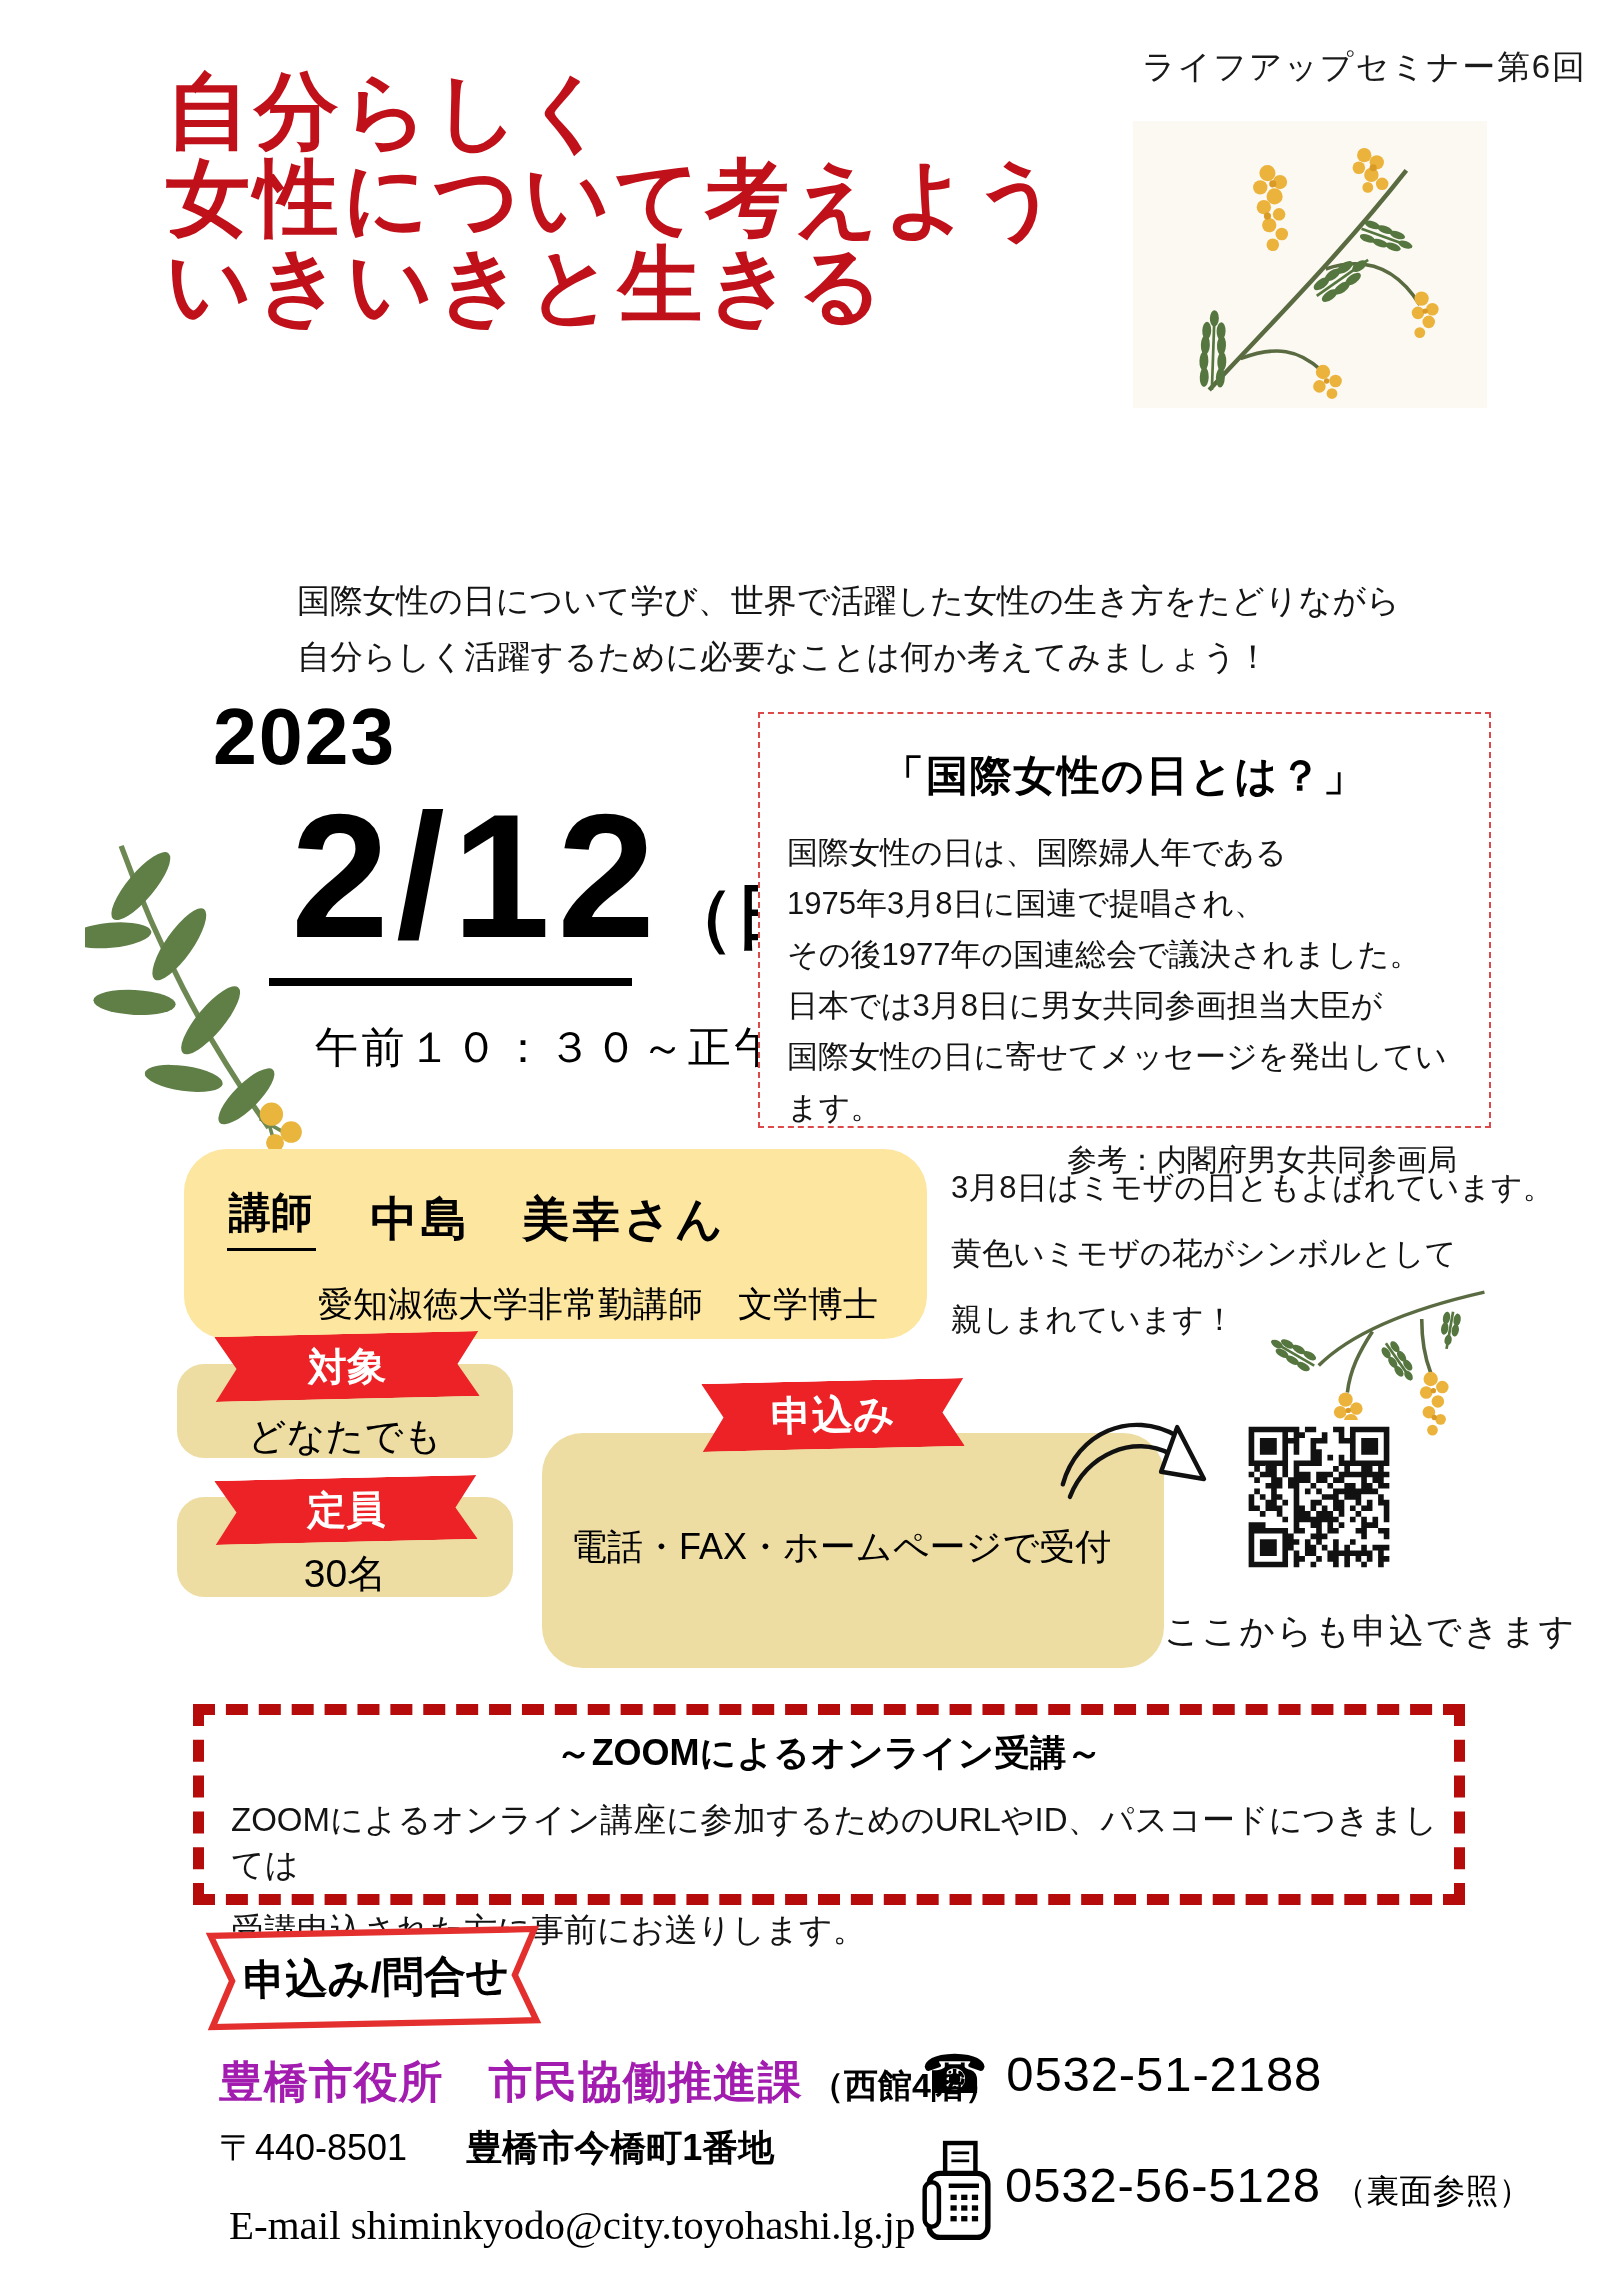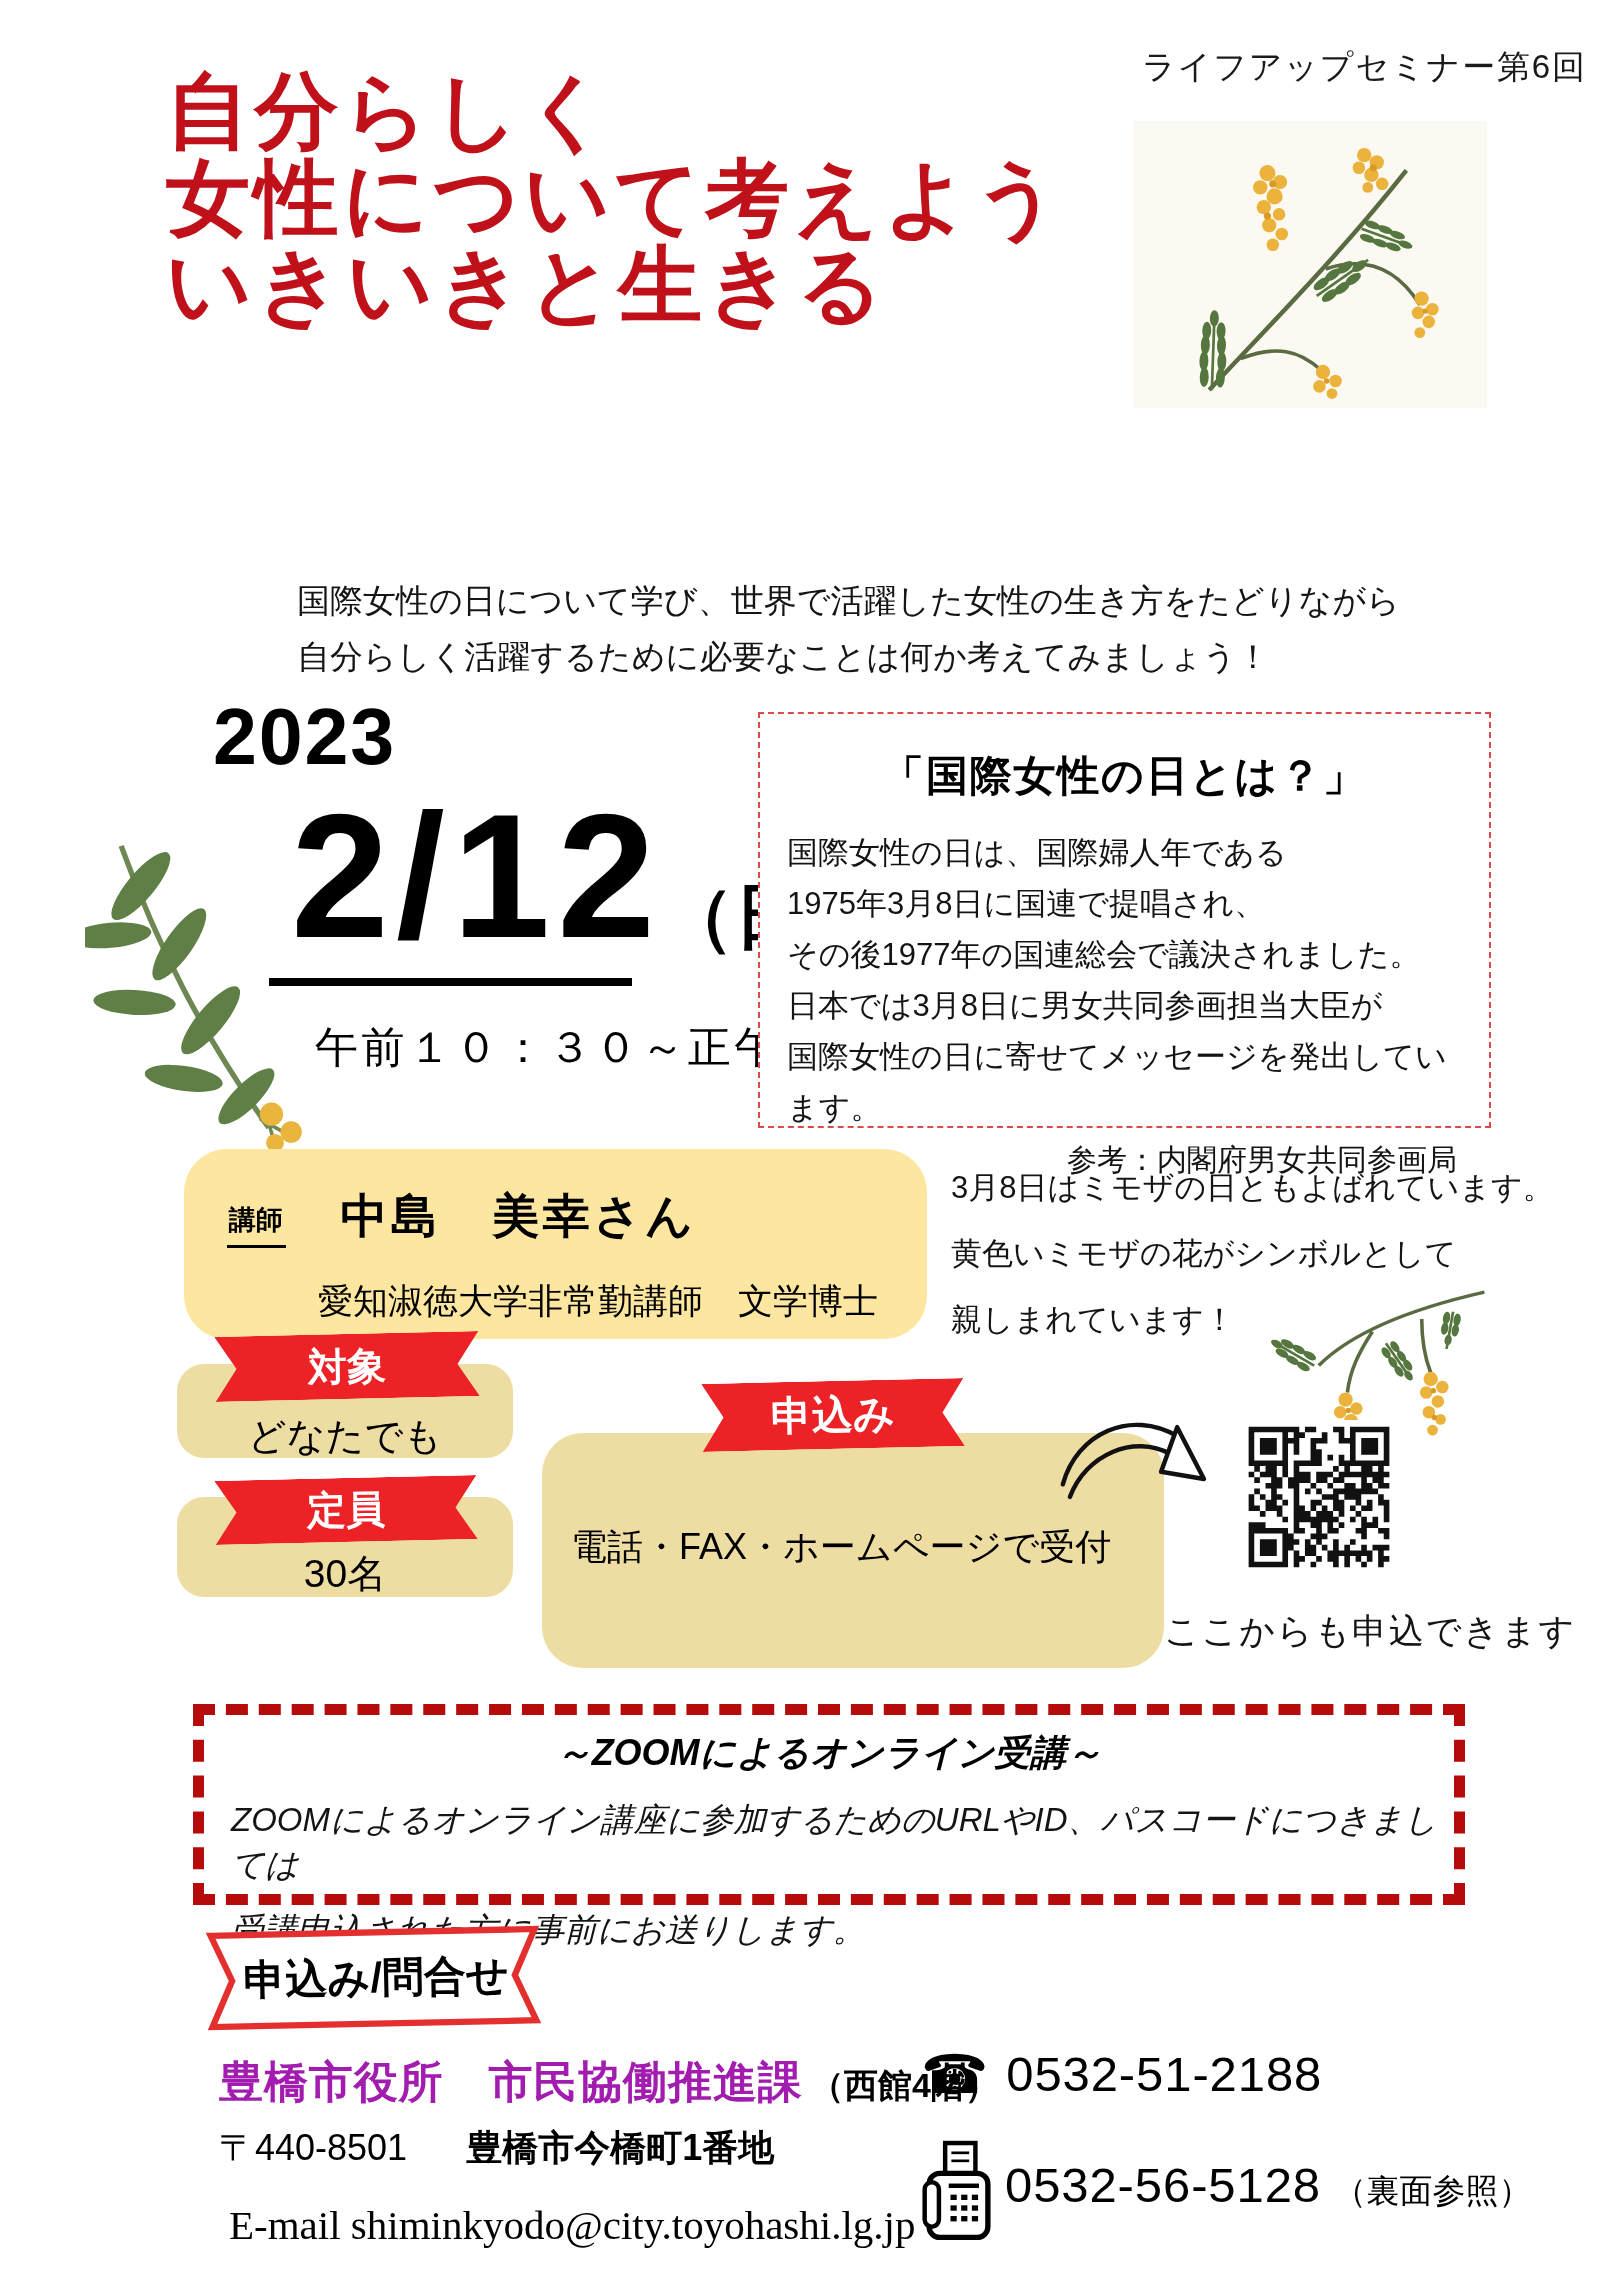--- a/index.html
+++ b/index.html
@@ -25,21 +25,21 @@
   .time{left:315px; top:1019px; font-size:43px; letter-spacing:3.6px; color:#000; font-weight:500;}
 
   .info-box{left:758px; top:712px; width:733px; height:416px; box-sizing:border-box;
     border:2.7px dashed #dd4848; background:#fff;}
   .info-title{text-align:center; margin-top:34px; font-size:42px; font-weight:800; letter-spacing:1.8px; color:#000;}
   .info-body{margin:23px 25px 0 27px; font-size:31px; line-height:51px; color:#141414;}
   .info-ref{text-align:right; margin:7.2px 32px 0 0; font-size:30px; color:#141414;}
 
   .lecturer-box{left:184px; top:1149px; width:743px; height:190px; background:#fde6a0; border-radius:43px;}
   .lect-row1{padding:36px 0 0 43px; display:flex; align-items:flex-end;}
-  .lect-label{font-size:27px; font-weight:800; color:#000; border-bottom:3.6px solid #000; padding:0 3.6px 7.2px 1.8px;}
+  .lect-label{font-size:42px; font-weight:800; color:#000; border-bottom:3.6px solid #000; padding:0 3.6px 7.2px 1.8px;}
   .lect-name{font-size:47px; font-weight:800; color:#000; margin-left:54px; letter-spacing:3.6px;}
   .lect-aff{margin:30px 0 0 134px; font-size:35px; font-weight:500; color:#000;}
 
   .mimosa-note{left:951px; top:1155px; font-size:31px; line-height:66px; color:#141414;}
 
   .ribbon{background:#ec2227; color:#fff; font-weight:700; display:flex;
     align-items:center; justify-content:center;
     clip-path:polygon(0 0,100% 0,calc(100% - 21.5px) 50%,100% 100%,0 100%,21.5px 50%);
     transform:rotate(-1.3deg);}
   .ribbon-target{left:215px; top:1334px; width:264px; height:65px; font-size:39px;}
@@ -50,21 +50,21 @@
   .box-target{left:177px; top:1364px; width:336px; height:94px; padding-top:47px; font-size:38px;}
   .box-capacity{left:177px; top:1497px; width:336px; height:100px; padding-top:50px; font-size:39px;}
   .box-apply{left:542px; top:1433px; width:622px; height:235px; border-radius:41px; text-align:left;}
   .apply-line1{margin:90px 0 0 29px; font-size:36px; color:#000;}
   .apply-line2{margin:29px 0 0 29px; font-size:36px; color:#000;}
 
   .qr-wrap{left:1243px; top:1420px; width:152px; height:154px; background:#fff;}
   .qr-caption{left:1164px; top:1608px; font-size:35px; letter-spacing:1.8px; color:#141414;}
 
   .zoom-box{left:193px; top:1704px; width:1272px; height:201px; box-sizing:border-box;
-    border:11.6px dashed #b50b0b; background:#fff;font-style:italic;}
+    border:11.6px dashed #b50b0b; background:#fff;}
   .zoom-title{text-align:center; margin-top:14.3px; font-size:36px; font-weight:700; color:#000;}
   .zoom-line{margin:20px 0 0 27px; font-size:33px; color:#141414;}
 
   .banner{left:204px; top:1927px; width:339px; height:102px; transform:rotate(-1.2deg);}
   .banner-text{position:absolute; left:0; top:0; width:100%; height:100%;
     display:flex; align-items:center; justify-content:center;
     font-size:42px; font-weight:700; color:#000; padding-left:5.4px; box-sizing:border-box;}
 
   .office-row{left:219px; top:2053px; display:flex; align-items:baseline;}
   .office{font-size:44px; font-weight:700; color:#a21caf; letter-spacing:0.9px;}

